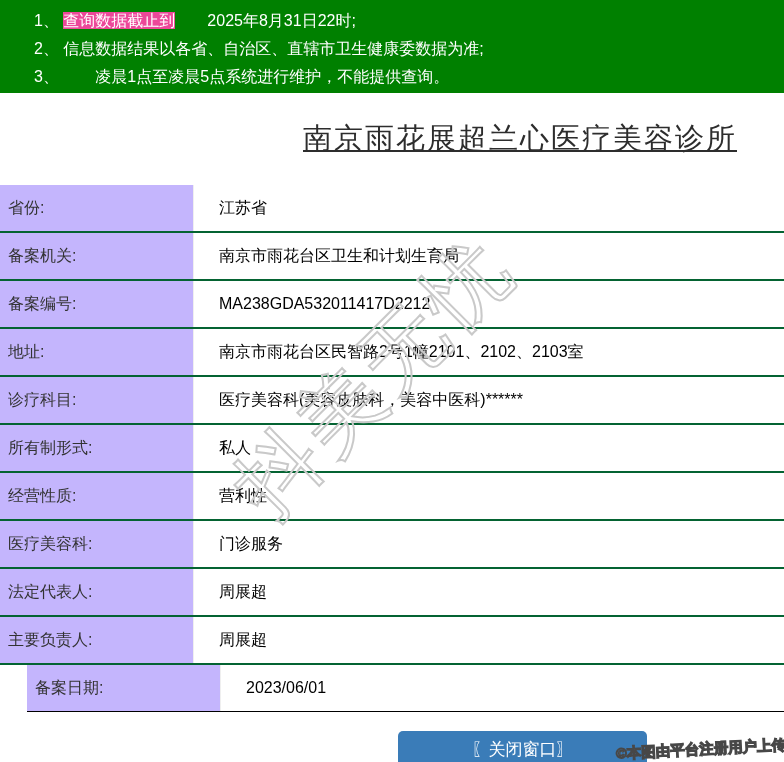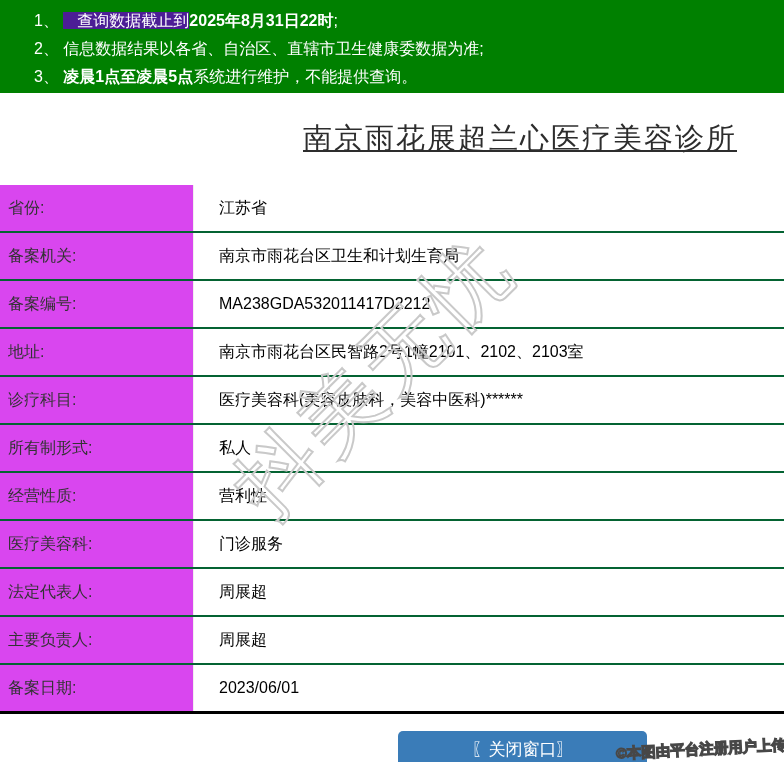--- a/index.html
+++ b/index.html
@@ -9,40 +9,40 @@
     font-family: "Liberation Sans", "DejaVu Sans", sans-serif;
   }
   
   .notice {
     background: #008000; color: #ffffff;
     padding: 7px 10px 10px 34px;
     font-size: 16px; line-height: 28px;
     height: 76px; box-sizing: content-box;
   }
   .notice-line { white-space: nowrap; }
-  .notice b { font-weight: bold; }
-  .sel { background: #4c1d95; color: #ffffff; padding-left: 14px; }
+  .notice b { font-weight: normal; margin-left: 32px; }
+  .sel { background: #ec4899; color: #ffffff; }
   
   .title-wrap {
     height: 92px; display: flex; align-items: center; justify-content: center;
     transform: translateX(128px);
   }
   .page-title {
     font-size: 29px; color: #2d2d2d; font-weight: 500;
     letter-spacing: 2px; white-space: nowrap; text-decoration: underline;
   }
   
   .info-table { width: 784px; }
   .row {
     display: flex; height: 46px;
     border-bottom: 2px solid #046332;
   }
-  .row:last-child { border-bottom: 3px solid #000000; }
+  .row:last-child { border-bottom: 1px solid #000000; margin-left: 27px; }
   .cell-label {
-    width: 185px; background: #d946ef;
+    width: 185px; background: #c4b5fd;
     padding-left: 8px; display: flex; align-items: center;
     font-size: 16px; color: #333333;
     border-right: 1px solid #efefef;
   }
   .cell-value {
     flex: 1; padding-left: 25px; display: flex; align-items: center;
     font-size: 16px; color: #000000; white-space: nowrap;
   }
   
   .wm-center {

